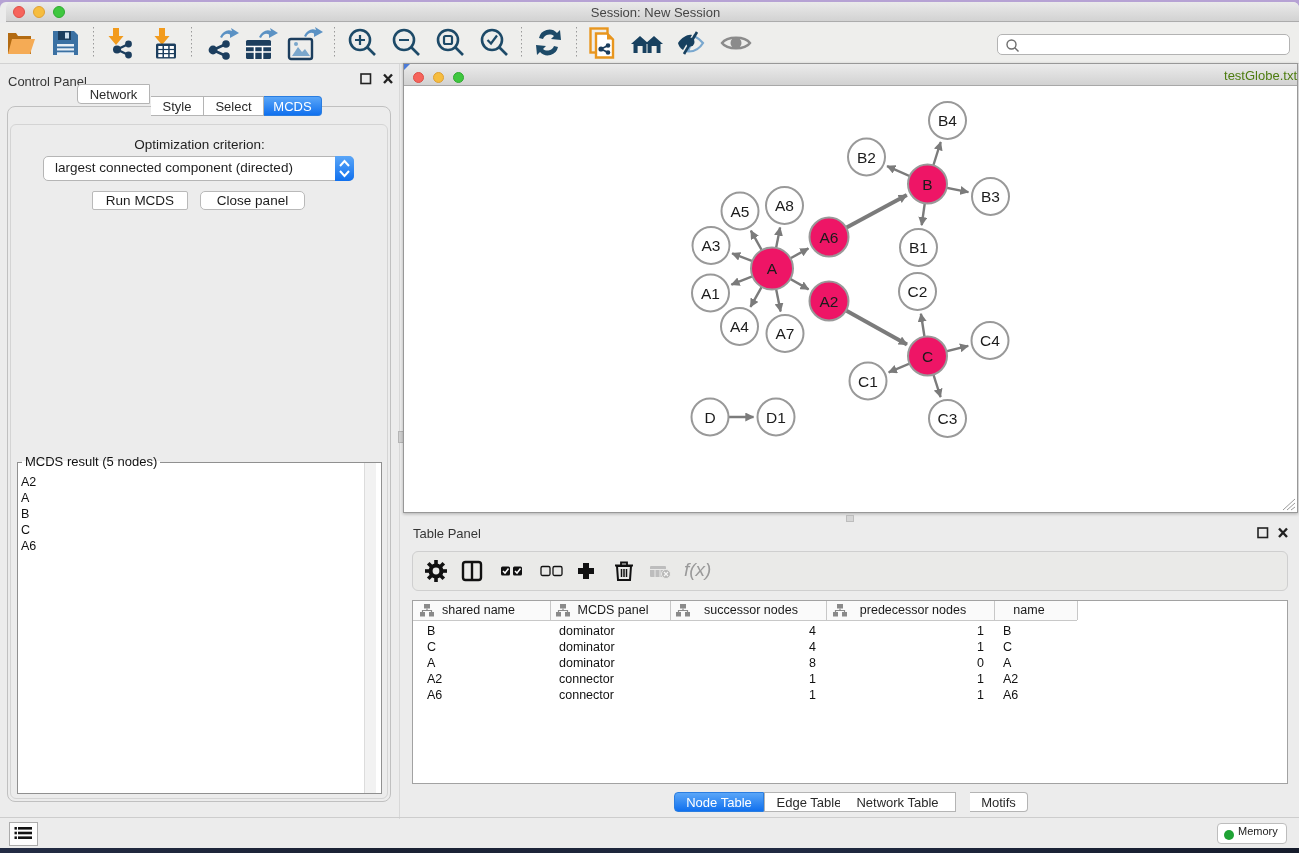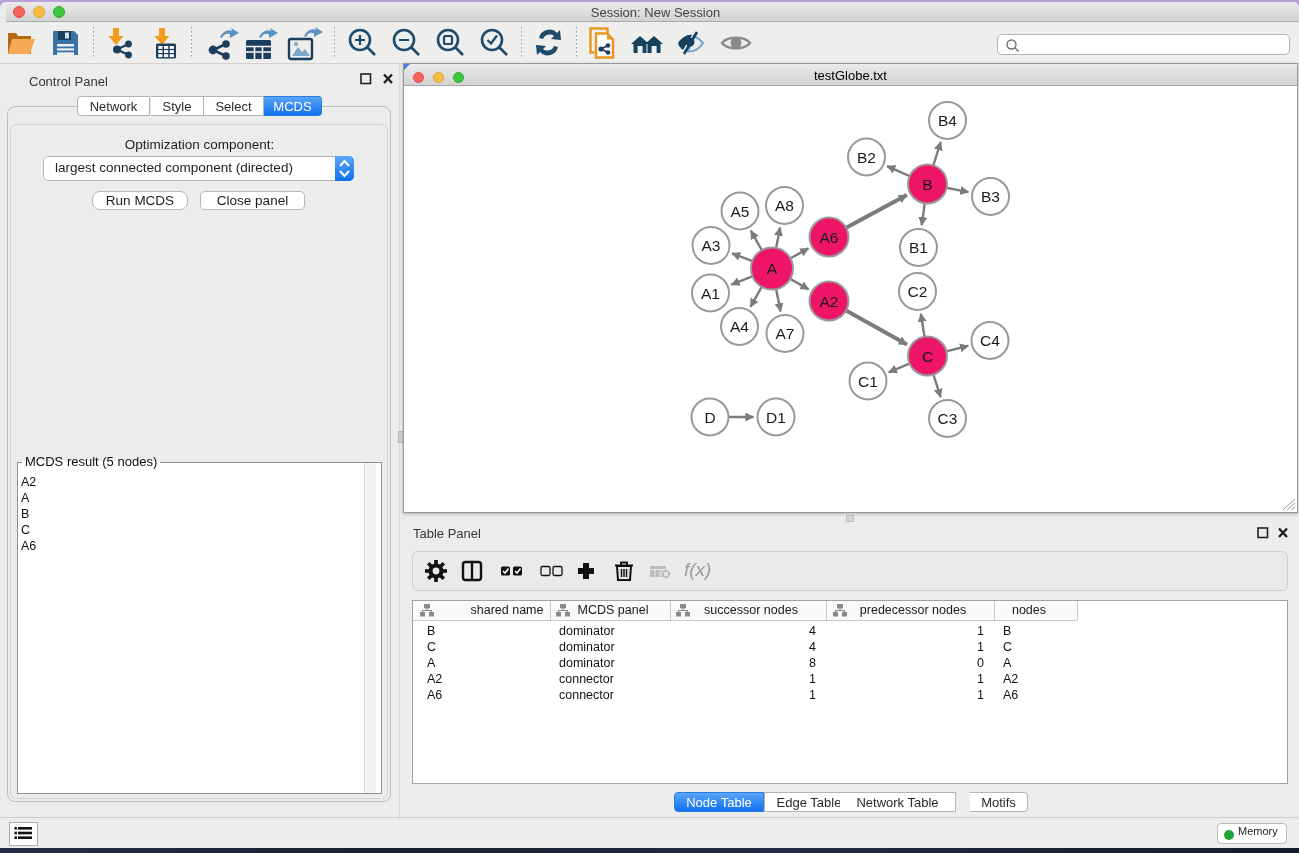--- a/index.html
+++ b/index.html
@@ -162,60 +162,60 @@
   <circle cx="14" cy="9" r="5.5" fill="#8b8b8b"></circle>
  </g>
 </svg>
  <div class="search">
   <svg width="16" height="16" style="position:absolute;left:7px;top:3px">
         <circle cx="6.5" cy="6.5" r="4.5" fill="none" stroke="#6d6d6d" stroke-width="1.4"></circle>
         <line x1="9.8" y1="9.8" x2="13.5" y2="13.5" stroke="#6d6d6d" stroke-width="1.4"></line>
       </svg>
  </div>
 
- <div class="abs panel-title" style="left:29px;top:72px">Control Panel</div>
+ <div class="abs panel-title" style="left:8px;top:72px">Control Panel</div>
  <svg width="40" height="12" style="position:absolute;left:359px;top:71px">
    <rect x="2" y="1" width="9.5" height="9.5" fill="none" stroke="#222" stroke-width="1.6"></rect>
    <path d="M25,1.5 L33,10 M33,1.5 L25,10" stroke="#222" stroke-width="2.4"></path>
  </svg>
  <div class="abs" style="left:7px;top:104px;width:384px;height:696px;border:1px solid #c0c0c0;border-radius:8px"></div>
  <div class="abs" style="left:10px;top:122px;width:378px;height:675px;border:1px solid #d4d4d4;border-radius:6px"></div>
 
- <div class="tabbtn" style="left:77px;top:94px;width:73px;border-radius:4px 0 0 4px">Network</div>
+ <div class="tabbtn" style="left:77px;top:82px;width:73px;border-radius:4px 0 0 4px">Network</div>
  <div class="tabbtn" style="left:151px;top:94px;width:53px;border-left:0">Style</div>
  <div class="tabbtn" style="left:204px;top:94px;width:60px;border-left:0">Select</div>
  <div class="tabbtn bluegrad" style="left:264px;top:94px;width:58px;border-left:0;border-color:#2a7de0;border-radius:0 4px 4px 0">MCDS</div>
 
- <div class="abs" style="left:0;top:135px;width:399px;text-align:center;font-size:13.5px;color:#1e1e1e">Optimization component:</div>
+ <div class="abs" style="left:0;top:135px;width:399px;text-align:center;font-size:13.5px;color:#1e1e1e">Optimization criterion:</div>
 
  <div class="abs" style="left:43px;top:154px;width:311px;height:25px;background:#fff;border:1px solid #b5b5b5;border-radius:5px"></div>
  <div class="abs" style="left:55px;top:158px;font-size:13.5px;color:#1e1e1e">largest connected component (directed)</div>
  <div class="abs bluegrad" style="left:335px;top:154px;width:19px;height:25px;border-radius:0 5px 5px 0">
   <svg width="19" height="25">
         <path d="M5,10 L9.5,5 L14,10 M5,15 L9.5,20 L14,15" stroke="#fff" stroke-width="2" fill="none"></path>
       </svg>
  </div>
 
- <div class="abs" style="left:92px;top:189px;width:96px;height:19px;background:#fff;border:1px solid #b9b9b9;border-radius:8px;text-align:center;font-size:13.5px;color:#1c1c1c;line-height:18px">Run MCDS</div>
+ <div class="abs" style="left:92px;top:189px;width:96px;height:19px;background:#fff;border:1px solid #b9b9b9;border-radius:2px;text-align:center;font-size:13.5px;color:#1c1c1c;line-height:18px">Run MCDS</div>
  <div class="abs" style="left:200px;top:189px;width:105px;height:19px;background:#fff;border:1px solid #b9b9b9;border-radius:5px;text-align:center;font-size:13.5px;color:#1c1c1c;line-height:18px">Close panel</div>
 
  <div class="abs" style="left:17px;top:460px;width:365px;height:332px;background:#fff;border:1px solid #909090"></div>
  <div class="abs" style="left:22px;top:452px;font-size:13px;color:#111;background:linear-gradient(#ececec 50%,#ffffff 50%);padding:0 3px">MCDS result (5 nodes)</div>
  <div class="abs" style="left:364px;top:461px;width:12px;height:330px;background:#f2f2f2;border-left:1px solid #dcdcdc"></div>
  <div class="abs mcds-list" style="left:21px;top:472px">A2<br>A<br>B<br>C<br>A6</div>
 
  <div class="abs" style="left:399px;top:62px;width:1px;height:755px;background:#d8d8d8"></div>
  <div class="abs" style="left:398px;top:429px;width:6px;height:12px;background:#cfcfcf;border:1px solid #b5b5b5"></div>
 
  <div class="abs" style="left:403px;top:61px;width:895px;height:450px;background:#fff;border:1px solid #989898;box-shadow:0 1px 3px rgba(0,0,0,0.25)">
    <div style="position:absolute;left:0;top:0;width:100%;height:22px;background:linear-gradient(#ebebeb,#d2d2d2);border-bottom:1px solid #a8a8a8"></div>
    <div class="tl" style="left:9px;top:8px;width:11px;height:11px;background:#f6645c;border:0.5px solid #dd4f48"></div>
    <div class="tl" style="left:29px;top:8px;width:11px;height:11px;background:#f6bd3f;border:0.5px solid #dfa134"></div>
    <div class="tl" style="left:49px;top:8px;width:11px;height:11px;background:#3fc73f;border:0.5px solid #2faa32"></div>
-   <div style="position:absolute;top:4px;width:100%;text-align:center;font-size:13px;color:#000000">testGlobe.txt</div>
+   <div style="position:absolute;top:4px;width:100%;text-align:right;font-size:13px;color:#4d7c0f">testGlobe.txt</div>
    <svg width="10" height="10" style="position:absolute;left:0;top:0">
         <path d="M0,0 L6,0 L0,6 Z" fill="#3b6fd6" opacity="0.9"></path>
       </svg>
    <svg width="14" height="13" style="position:absolute;right:1px;bottom:1px">
         <g stroke="#9a9a9a" stroke-width="1">
           <line x1="13" y1="1" x2="1" y2="12"></line>
           <line x1="13" y1="5" x2="5" y2="12"></line>
           <line x1="13" y1="9" x2="9" y2="12"></line>
         </g>
       </svg>
@@ -348,21 +348,21 @@
           <line x1="240" y1="15.5" x2="240" y2="23"></line>
         </g>
    <circle cx="246" cy="20" r="4.5" fill="#8f8f8f" stroke="#eaeae8" stroke-width="1"></circle>
    <path d="M244,18 L248,22 M248,18 L244,22" stroke="#fff" stroke-width="1.3"></path>
   </g>
  </svg>
  <div class="abs" style="left:684px;top:557px;font-family:Liberation Sans, sans-serif;font-style:italic;font-size:19px;color:#9a9a9a">f(x)</div>
 
  <div class="abs" style="left:412px;top:597.5px;width:876px;height:184px;background:#fff;border:1px solid #a2a2a2"></div>
  <div class="abs" style="left:413px;top:598.5px;width:664px;height:20px;background:#fafafa;border-bottom:1px solid #c8c8c8"></div>
- <div class="abs" style="left:436px;top:601px;width:136px;text-align:center;font-size:12.5px;color:#1a1a1a"><span style="padding-left:6px">shared name</span></div>
+ <div class="abs" style="left:436px;top:601px;width:136px;font-size:12.5px;color:#1a1a1a"><span style="padding-left:6px">shared name</span></div>
 <svg width="14" height="13" style="position:absolute;left:420px;top:602px">
       <g fill="#8a8a8a">
         <rect x="4" y="0" width="6" height="4.5"></rect>
         <rect x="0" y="8" width="5" height="4.5"></rect>
         <rect x="9" y="8" width="5" height="4.5"></rect>
       </g>
       <g stroke="#8a8a8a" stroke-width="1.2" fill="none">
         <path d="M7,4.5 L7,6.5 M2.5,8 L2.5,6.5 L11.5,6.5 L11.5,8"></path>
       </g>
     </svg>
@@ -396,21 +396,21 @@
       <g fill="#8a8a8a">
         <rect x="4" y="0" width="6" height="4.5"></rect>
         <rect x="0" y="8" width="5" height="4.5"></rect>
         <rect x="9" y="8" width="5" height="4.5"></rect>
       </g>
       <g stroke="#8a8a8a" stroke-width="1.2" fill="none">
         <path d="M7,4.5 L7,6.5 M2.5,8 L2.5,6.5 L11.5,6.5 L11.5,8"></path>
       </g>
     </svg>
 <div class="abs" style="left:994px;top:599px;width:1px;height:19px;background:#c8c8c8"></div>
-<div class="abs" style="left:994px;top:601px;width:70px;text-align:center;font-size:12.5px;color:#1a1a1a"><span style="padding-left:0px">nodes</span></div>
+<div class="abs" style="left:994px;top:601px;width:70px;text-align:center;font-size:12.5px;color:#1a1a1a"><span style="padding-left:0px">name</span></div>
 <div class="abs" style="left:1077px;top:599px;width:1px;height:19px;background:#c8c8c8"></div>
 
  <div class="abs" style="left:427px;top:621.5px;font-size:12.5px;color:#111">B</div>
 <div class="abs" style="left:559px;top:621.5px;font-size:12.5px;color:#111">dominator</div>
 <div class="abs" style="left:770px;top:621.5px;width:46px;text-align:right;font-size:12.5px;color:#111">4</div>
 <div class="abs" style="left:938px;top:621.5px;width:46px;text-align:right;font-size:12.5px;color:#111">1</div>
 <div class="abs" style="left:1003px;top:621.5px;font-size:12.5px;color:#111">B</div>
 <div class="abs" style="left:427px;top:637.5px;font-size:12.5px;color:#111">C</div>
 <div class="abs" style="left:559px;top:637.5px;font-size:12.5px;color:#111">dominator</div>
 <div class="abs" style="left:770px;top:637.5px;width:46px;text-align:right;font-size:12.5px;color:#111">4</div>

